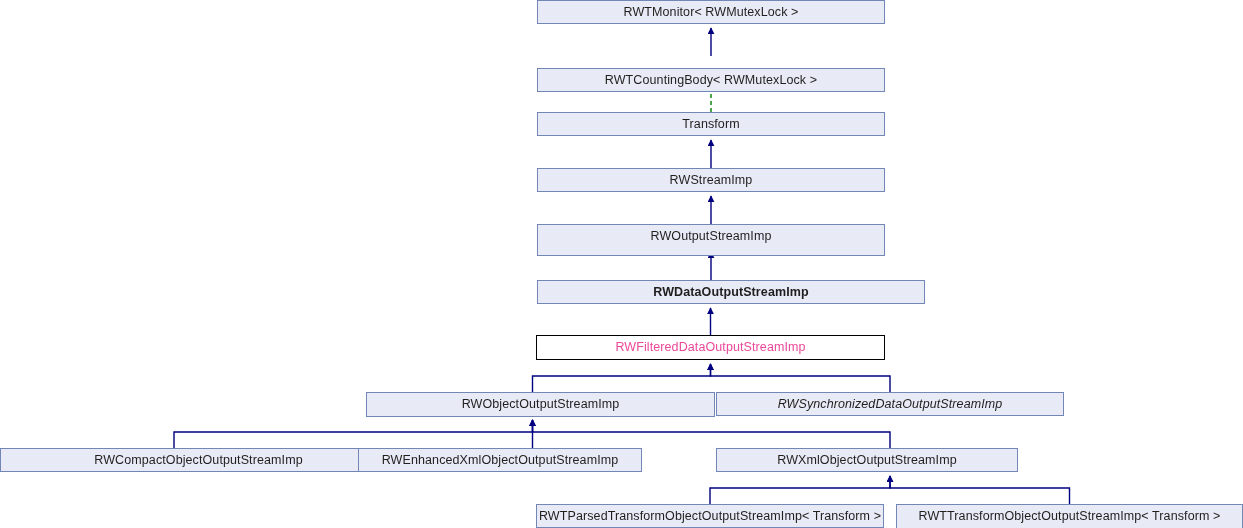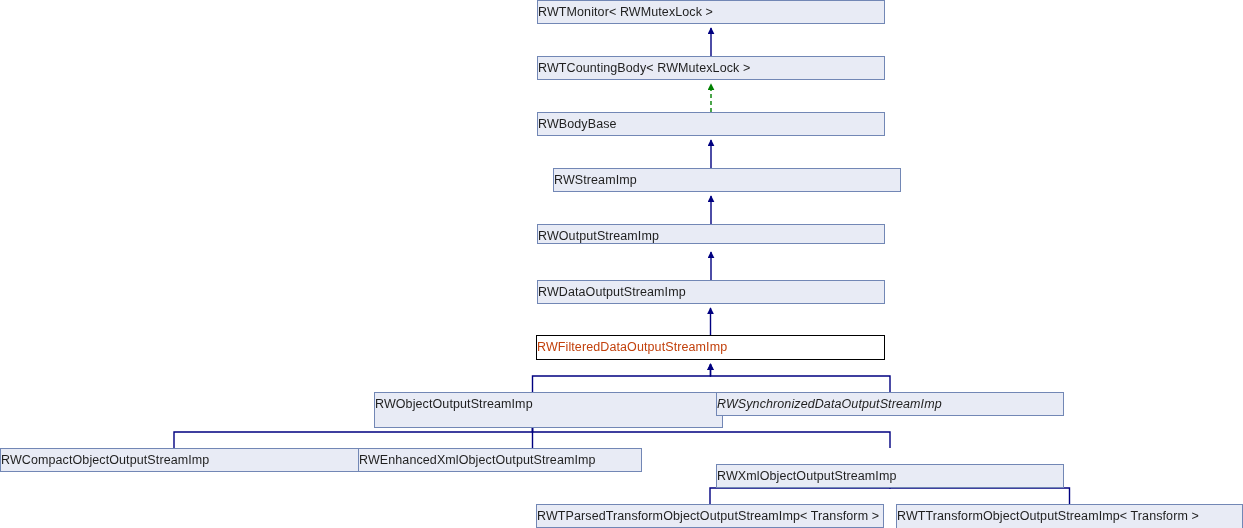--- a/index.html
+++ b/index.html
@@ -22,34 +22,35 @@
     top: 0;
     width: 1243px;
     height: 528px;
     pointer-events: none;
   }
   .node {
     position: absolute;
     box-sizing: border-box;
     height: 24px;
     line-height: 22px;
+    text-align: center;
     font-size: 12.5px;
     color: #1f1f1f;
     white-space: nowrap;
     overflow: hidden;
     letter-spacing: 0.1px;
   }
   .node.normal {
     background: #e8ebf5;
     border: 1px solid #7287b5;
   }
   .node.current {
     background: #ffffff;
     border: 1px solid #000000;
-    color: #c2410c;
+    color: #ec4899;
   }
   .node-label {
     display: block;
     width: 100%;
     pointer-events: none;
   }
 </style>
 </head>
 <body>
 
@@ -78,51 +79,51 @@
         <path d="M 890 448 L 890 432 L 532.5 432 L 532.5 420" fill="none" stroke="#000080" stroke-width="1.4" marker-end="url(#arrow-blue)"></path>
         <path d="M 710 504 L 710 488 L 890 488 L 890 476" fill="none" stroke="#000080" stroke-width="1.4" marker-end="url(#arrow-blue)"></path>
         <path d="M 1069.5 504 L 1069.5 488 L 890 488 L 890 476" fill="none" stroke="#000080" stroke-width="1.4" marker-end="url(#arrow-blue)"></path>
       </g>
   </svg>
 
   <div id="node-layer">
       <div class="node normal" style="left: 537px; top: 0px; width: 348px; height: 24px; line-height: 22px;">
         <span class="node-label">RWTMonitor&lt; RWMutexLock &gt;</span>
       </div>
-      <div class="node normal" style="left: 537px; top: 56px; width: 348px; height: 24px; line-height: 22px;">
+      <div class="node normal" style="left: 537px; top: 68px; width: 348px; height: 24px; line-height: 22px;">
         <span class="node-label">RWTCountingBody&lt; RWMutexLock &gt;</span>
       </div>
       <div class="node normal" style="left: 537px; top: 112px; width: 348px; height: 24px; line-height: 22px;">
-        <span class="node-label">RWBodyBase</span>
+        <span class="node-label">Transform</span>
       </div>
-      <div class="node normal" style="left: 537px; top: 168px; width: 348px; height: 24px; line-height: 22px; margin-left: 16px;">
+      <div class="node normal" style="left: 537px; top: 168px; width: 348px; height: 24px; line-height: 22px;">
         <span class="node-label">RWStreamImp</span>
       </div>
-      <div class="node normal" style="left: 537px; top: 224px; width: 348px; height: 20px; line-height: 22px;">
+      <div class="node normal" style="left: 537px; top: 224px; width: 348px; height: 32px; line-height: 22px;">
         <span class="node-label">RWOutputStreamImp</span>
       </div>
-      <div class="node normal" style="left: 537px; top: 280px; width: 348px; height: 24px; line-height: 22px;">
+      <div class="node normal" style="left: 537px; top: 280px; width: 388px; height: 24px; line-height: 22px; font-weight: bold;">
         <span class="node-label">RWDataOutputStreamImp</span>
       </div>
       <div class="node current" style="left: 536px; top: 335px; width: 349px; height: 25px; line-height: 23px;">
         <span class="node-label">RWFilteredDataOutputStreamImp</span>
       </div>
-      <div class="node normal" style="left: 374px; top: 392px; width: 349px; height: 36px; line-height: 22px;">
+      <div class="node normal" style="left: 366px; top: 392px; width: 349px; height: 25px; line-height: 22px;">
         <span class="node-label">RWObjectOutputStreamImp</span>
       </div>
       <div class="node normal" style="left: 716px; top: 392px; width: 348px; height: 24px; line-height: 22px; font-style: italic;">
         <span class="node-label">RWSynchronizedDataOutputStreamImp</span>
       </div>
       <div class="node normal" style="left: 0px; top: 448px; width: 397px; height: 24px; line-height: 22px;">
         <span class="node-label">RWCompactObjectOutputStreamImp</span>
       </div>
       <div class="node normal" style="left: 358px; top: 448px; width: 284px; height: 24px; line-height: 22px;">
         <span class="node-label">RWEnhancedXmlObjectOutputStreamImp</span>
       </div>
-      <div class="node normal" style="left: 716px; top: 464px; width: 348px; height: 24px; line-height: 22px;">
+      <div class="node normal" style="left: 716px; top: 448px; width: 302px; height: 24px; line-height: 22px;">
         <span class="node-label">RWXmlObjectOutputStreamImp</span>
       </div>
       <div class="node normal" style="left: 536px; top: 504px; width: 348px; height: 24px; line-height: 22px;">
         <span class="node-label">RWTParsedTransformObjectOutputStreamImp&lt; Transform &gt;</span>
       </div>
       <div class="node normal" style="left: 896px; top: 504px; width: 347px; height: 28px; line-height: 22px;">
         <span class="node-label">RWTTransformObjectOutputStreamImp&lt; Transform &gt;</span>
       </div>
     </div>
 

